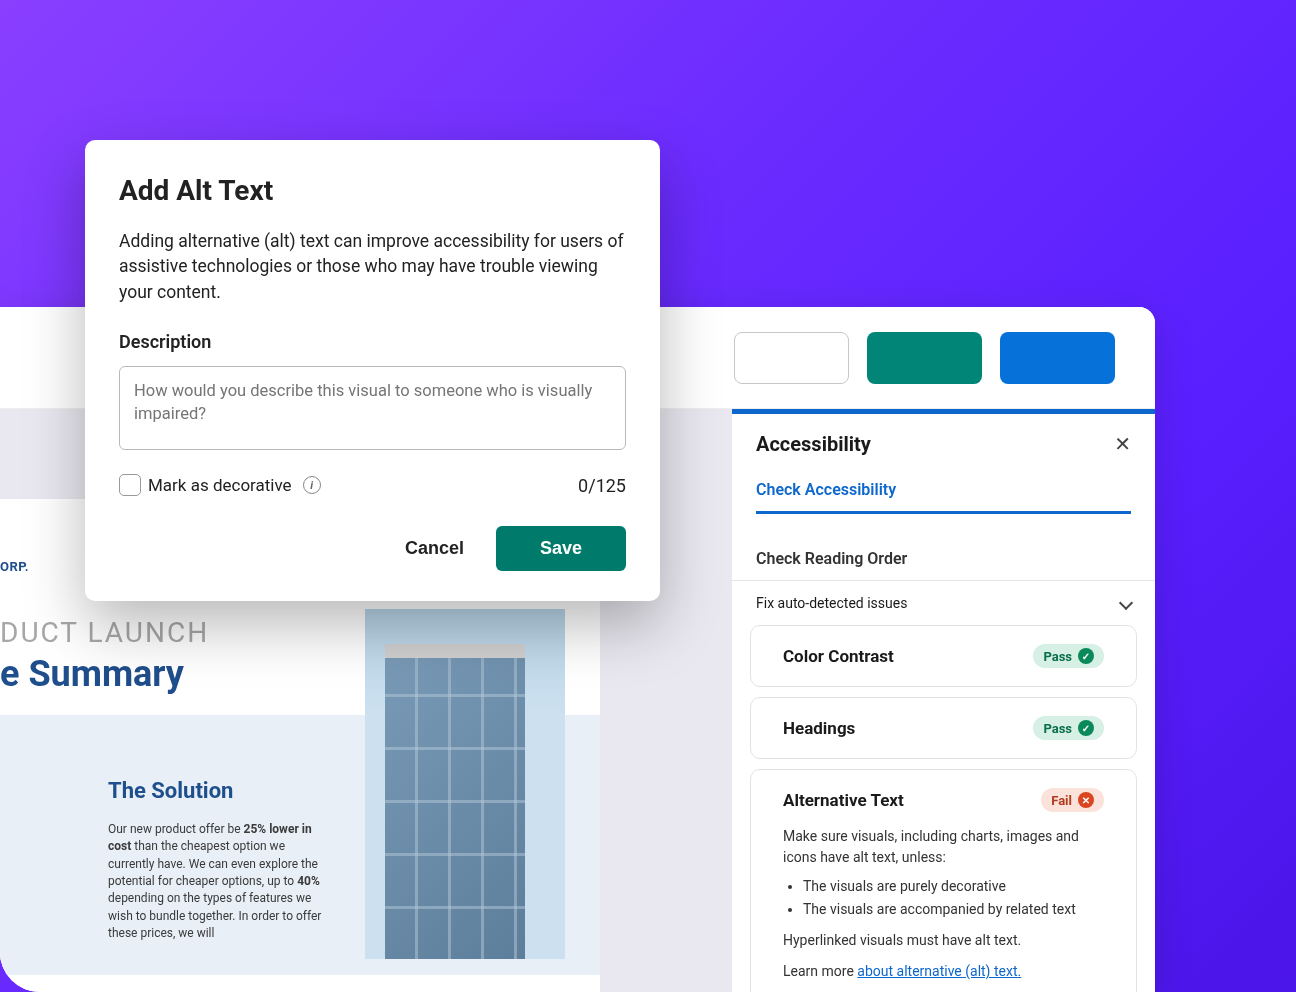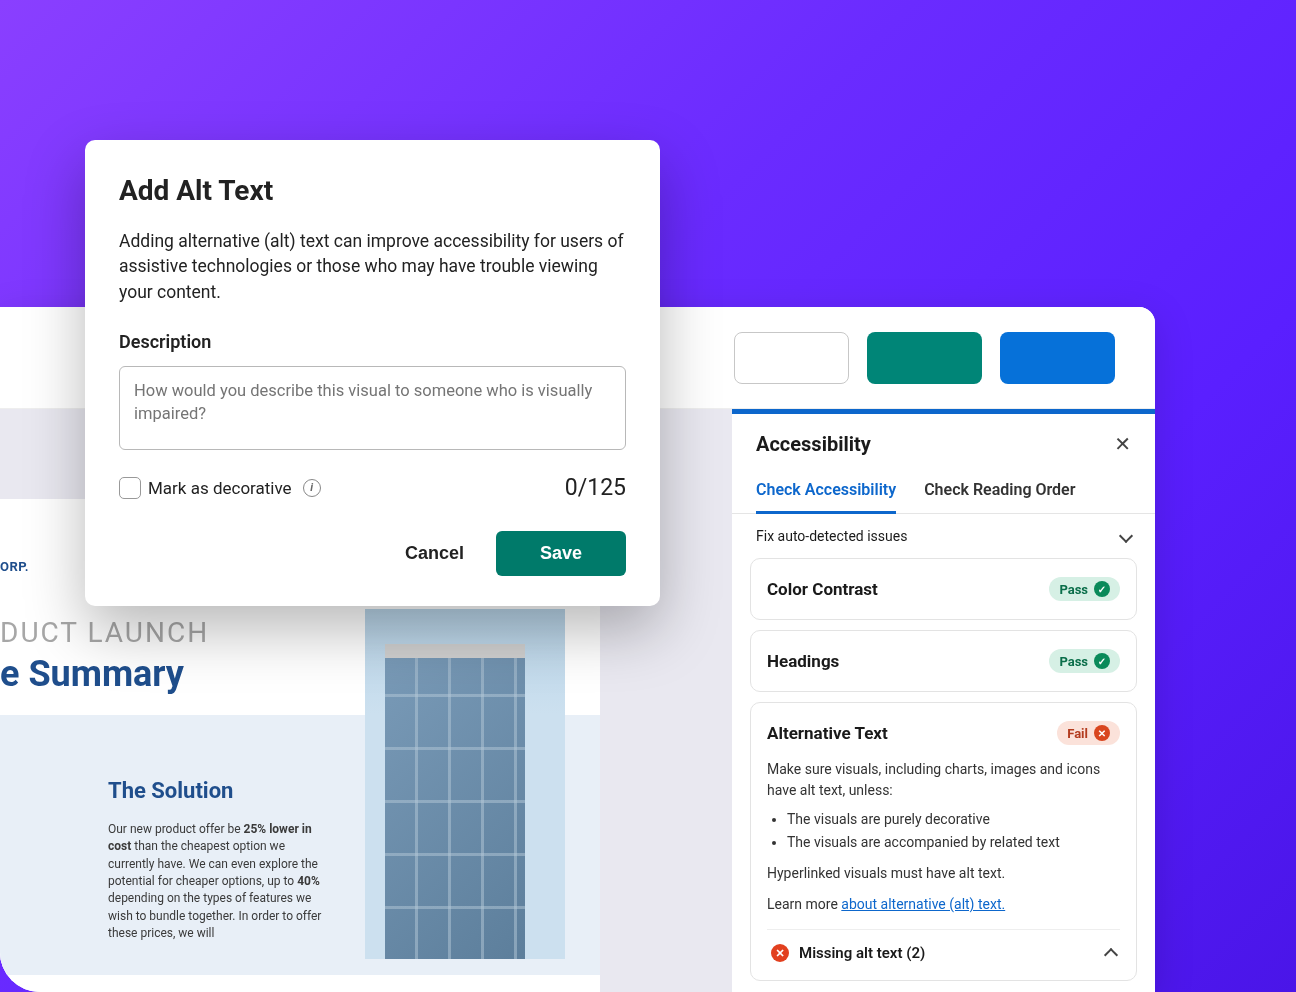--- a/index.html
+++ b/index.html
@@ -169,20 +169,21 @@
 .close-x {
   font-size: 20px;
   color: #444;
   cursor: pointer;
 }
 .a11y-tabs {
   display: flex;
   gap: 28px;
   padding: 0 24px;
   border-bottom: 1px solid #e5e5e5;
+  flex-direction: column;
 }
 .a11y-tab {
   padding: 8px 0 12px 0;
   font-size: 16px;
   font-weight: 600;
   color: #333;
   cursor: pointer;
 }
 .a11y-tab.active {
   color: #0d67cc;
@@ -208,21 +209,21 @@
 
 .a11y-items {
   padding: 0 18px;
   display: flex;
   flex-direction: column;
   gap: 10px;
 }
 .a11y-card {
   border: 1px solid #e3e3e3;
   border-radius: 10px;
-  padding: 18px 16px;
+  padding: 18px 32px;
 }
 .a11y-card-row {
   display: flex;
   justify-content: space-between;
   align-items: center;
 }
 .a11y-card-title {
   font-size: 17px;
   font-weight: 700;
   color: #1a1a1a;
@@ -343,21 +344,21 @@
   background: #fff;
 }
 .info-circle {
   width: 18px; height: 18px;
   border: 1.5px solid #888;
   border-radius: 50%;
   display: inline-flex; align-items: center; justify-content: center;
   font-size: 11px; color: #666; font-style: italic; font-weight: 700;
   margin-left: 4px;
 }
-.modal-count { font-size: 23px; color: #222; }
+.modal-count { font-size: 18px; color: #222; }
 .modal-actions {
   display: flex;
   justify-content: flex-end;
   gap: 24px;
   margin-top: 30px;
   align-items: center;
 }
 .btn-cancel {
   background: none;
   border: none;

